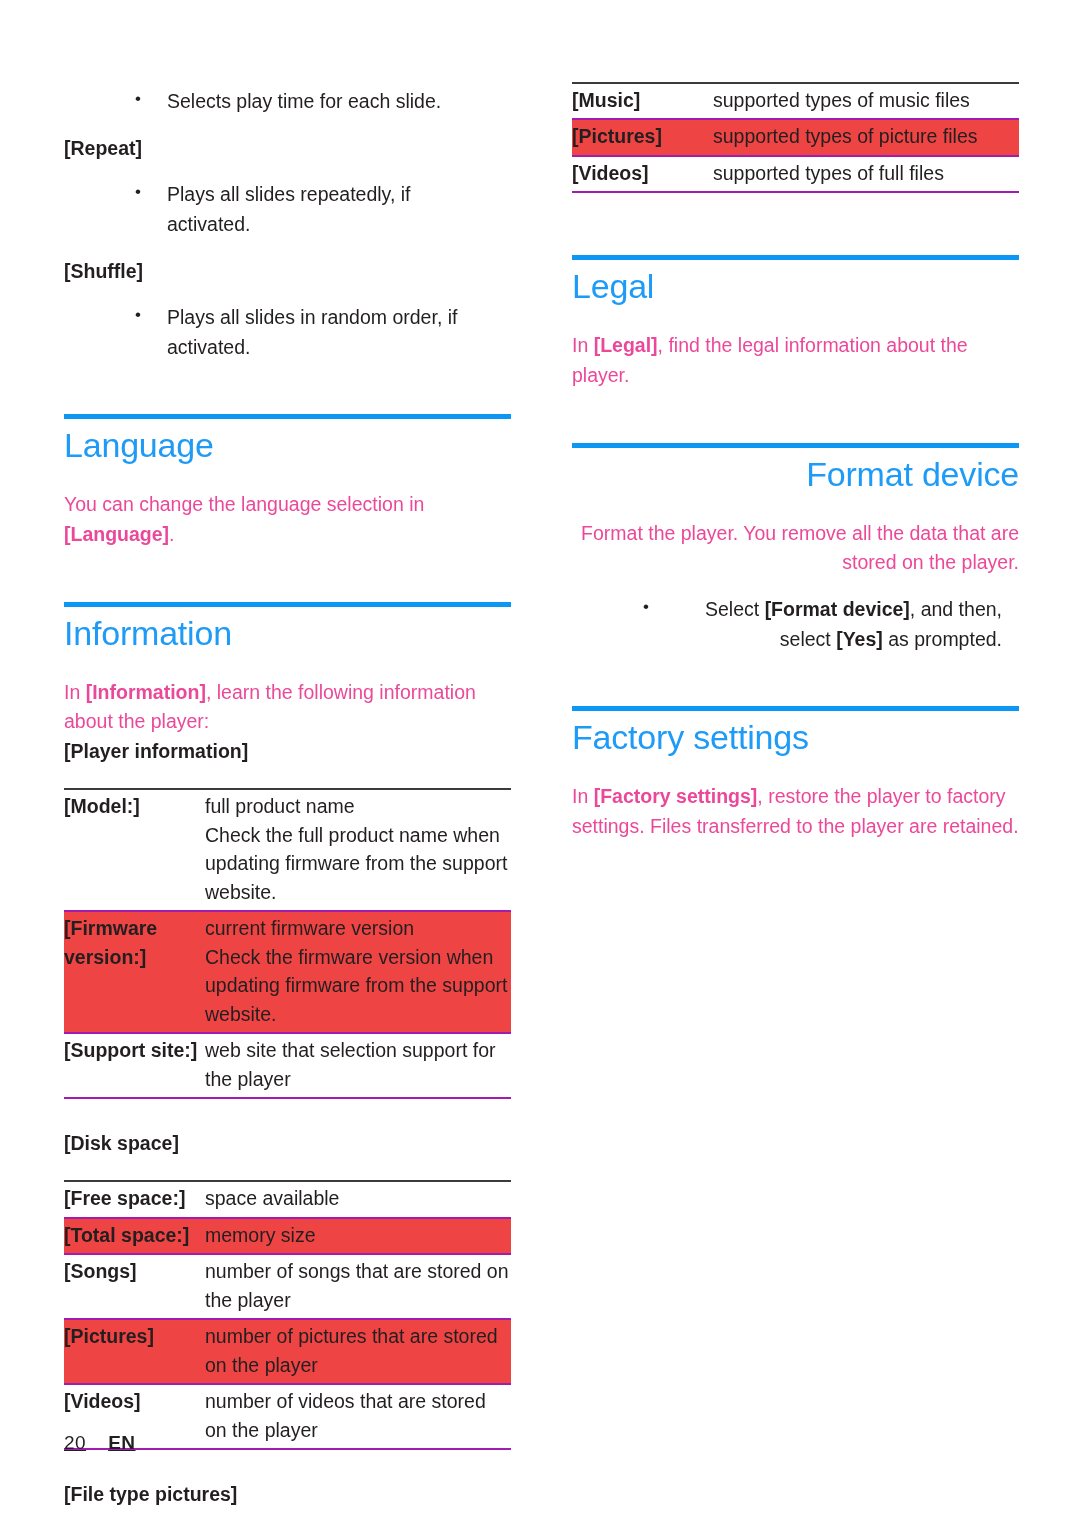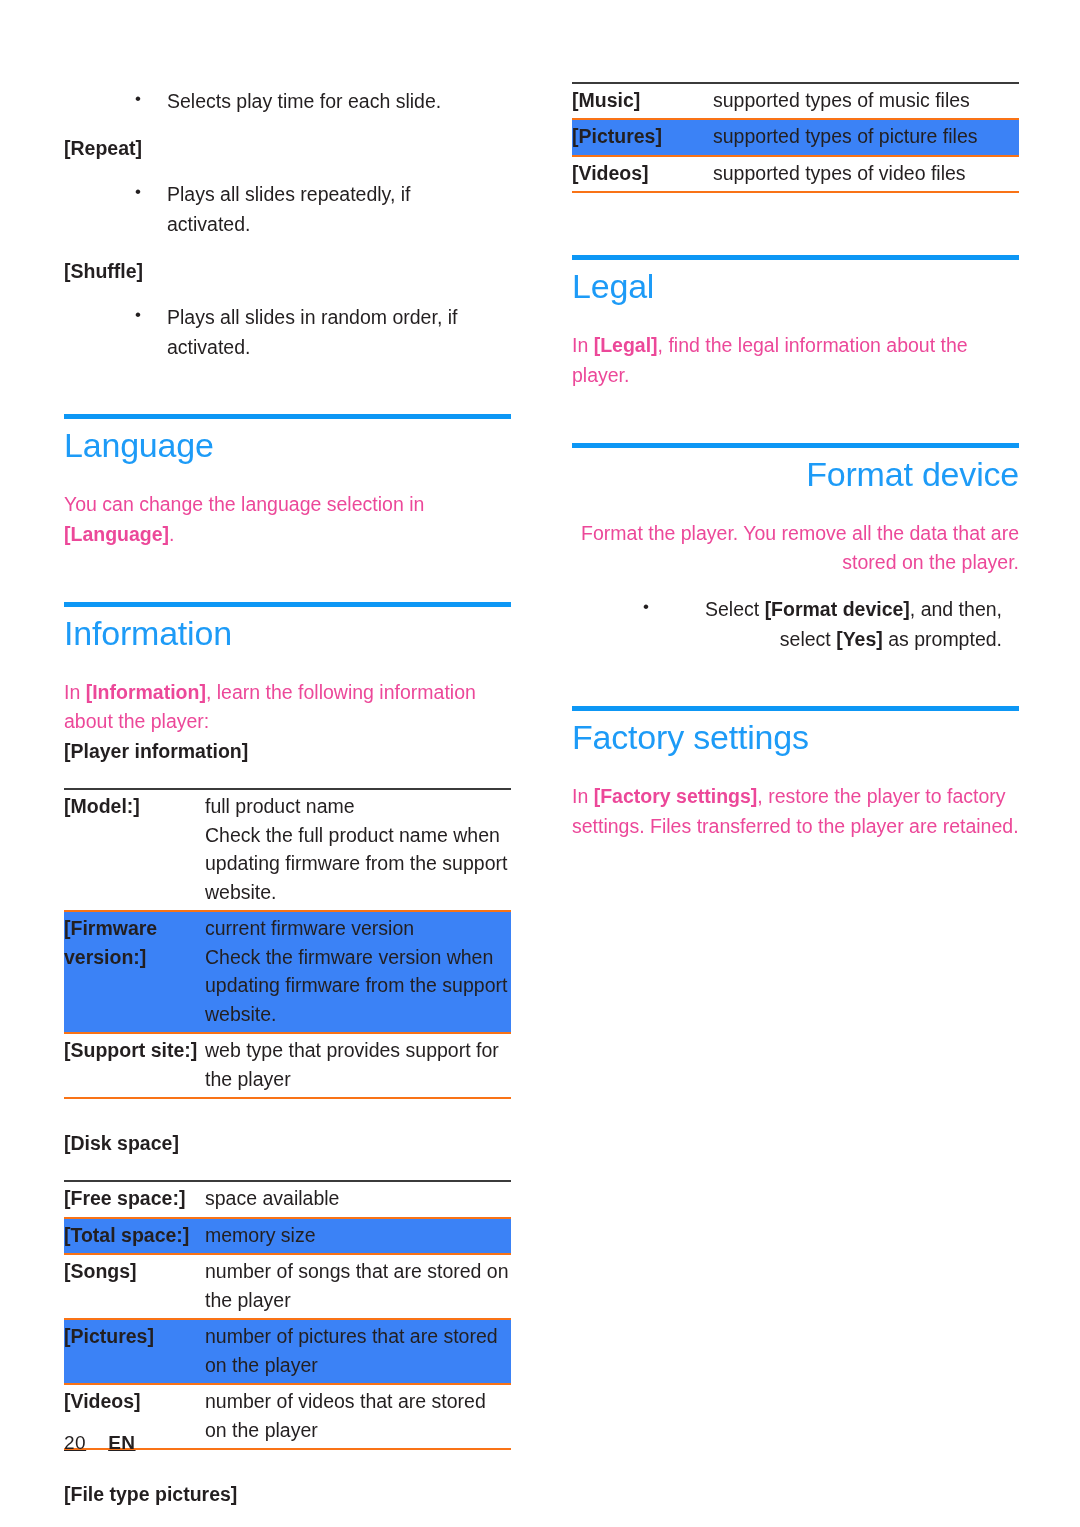--- a/index.html
+++ b/index.html
@@ -92,30 +92,30 @@
     border-collapse: collapse;
     width: 100%;
     font-size: 19.5px;
     margin: 0;
   }
   table.info td {
     vertical-align: top;
     padding: 2px 0 4px 0;
     line-height: 1.46;
     border-top: 2px solid #3b3b3b;
-    border-bottom: 2px solid #f97316;
+    border-bottom: 2px solid #a21caf;
     margin-top: 15px;
   }
   table.info tr td.key {
     width: 135px;
     font-weight: bold;
     padding-right: 6px;
   }
   table.info tr.hl td {
-    background: #3b82f6;
+    background: #ef4444;
   }
   table.info tr + tr td { border-top: 2px solid #3b3b3b; }
 
   .spacer-sm { height: 22px; }
   .spacer-md { height: 30px; }
 
   .subhead {
     font-size: 19.5px;
     font-weight: bold;
     line-height: 1.5;
@@ -178,21 +178,21 @@
             <tr>
               <td class="key">[Model:]</td>
               <td class="val">full product name<br>Check the full product name when updating firmware from the support website.</td>
             </tr>
             <tr class="hl">
               <td class="key">[Firmware version:]</td>
               <td class="val">current firmware version<br>Check the firmware version when updating firmware from the support website.</td>
             </tr>
             <tr>
               <td class="key">[Support site:]</td>
-              <td class="val">web type that provides support for the player</td>
+              <td class="val">web site that selection support for the player</td>
             </tr>
           </tbody>
       </table>
 
       <div class="spacer-md"></div>
       <p class="subhead">[Disk space]</p>
       <div class="spacer-sm"></div>
 
       <table class="info">
         <tbody>
@@ -231,21 +231,21 @@
           <tr>
             <td class="key">[Music]</td>
             <td class="val">supported types of music files</td>
           </tr>
           <tr class="hl">
             <td class="key">[Pictures]</td>
             <td class="val">supported types of picture files</td>
           </tr>
           <tr>
             <td class="key">[Videos]</td>
-            <td class="val">supported types of video files</td>
+            <td class="val">supported types of full files</td>
           </tr>
         </tbody>
     </table>
 
     <div class="section" style="margin-top:62px;">
       <div class="rule"></div>
       <h2 class="heading">Legal</h2>
       <p class="body"><span>In </span><span class="b">[Legal]</span><span>, find the legal information about the player.</span></p>
     </div>
 

